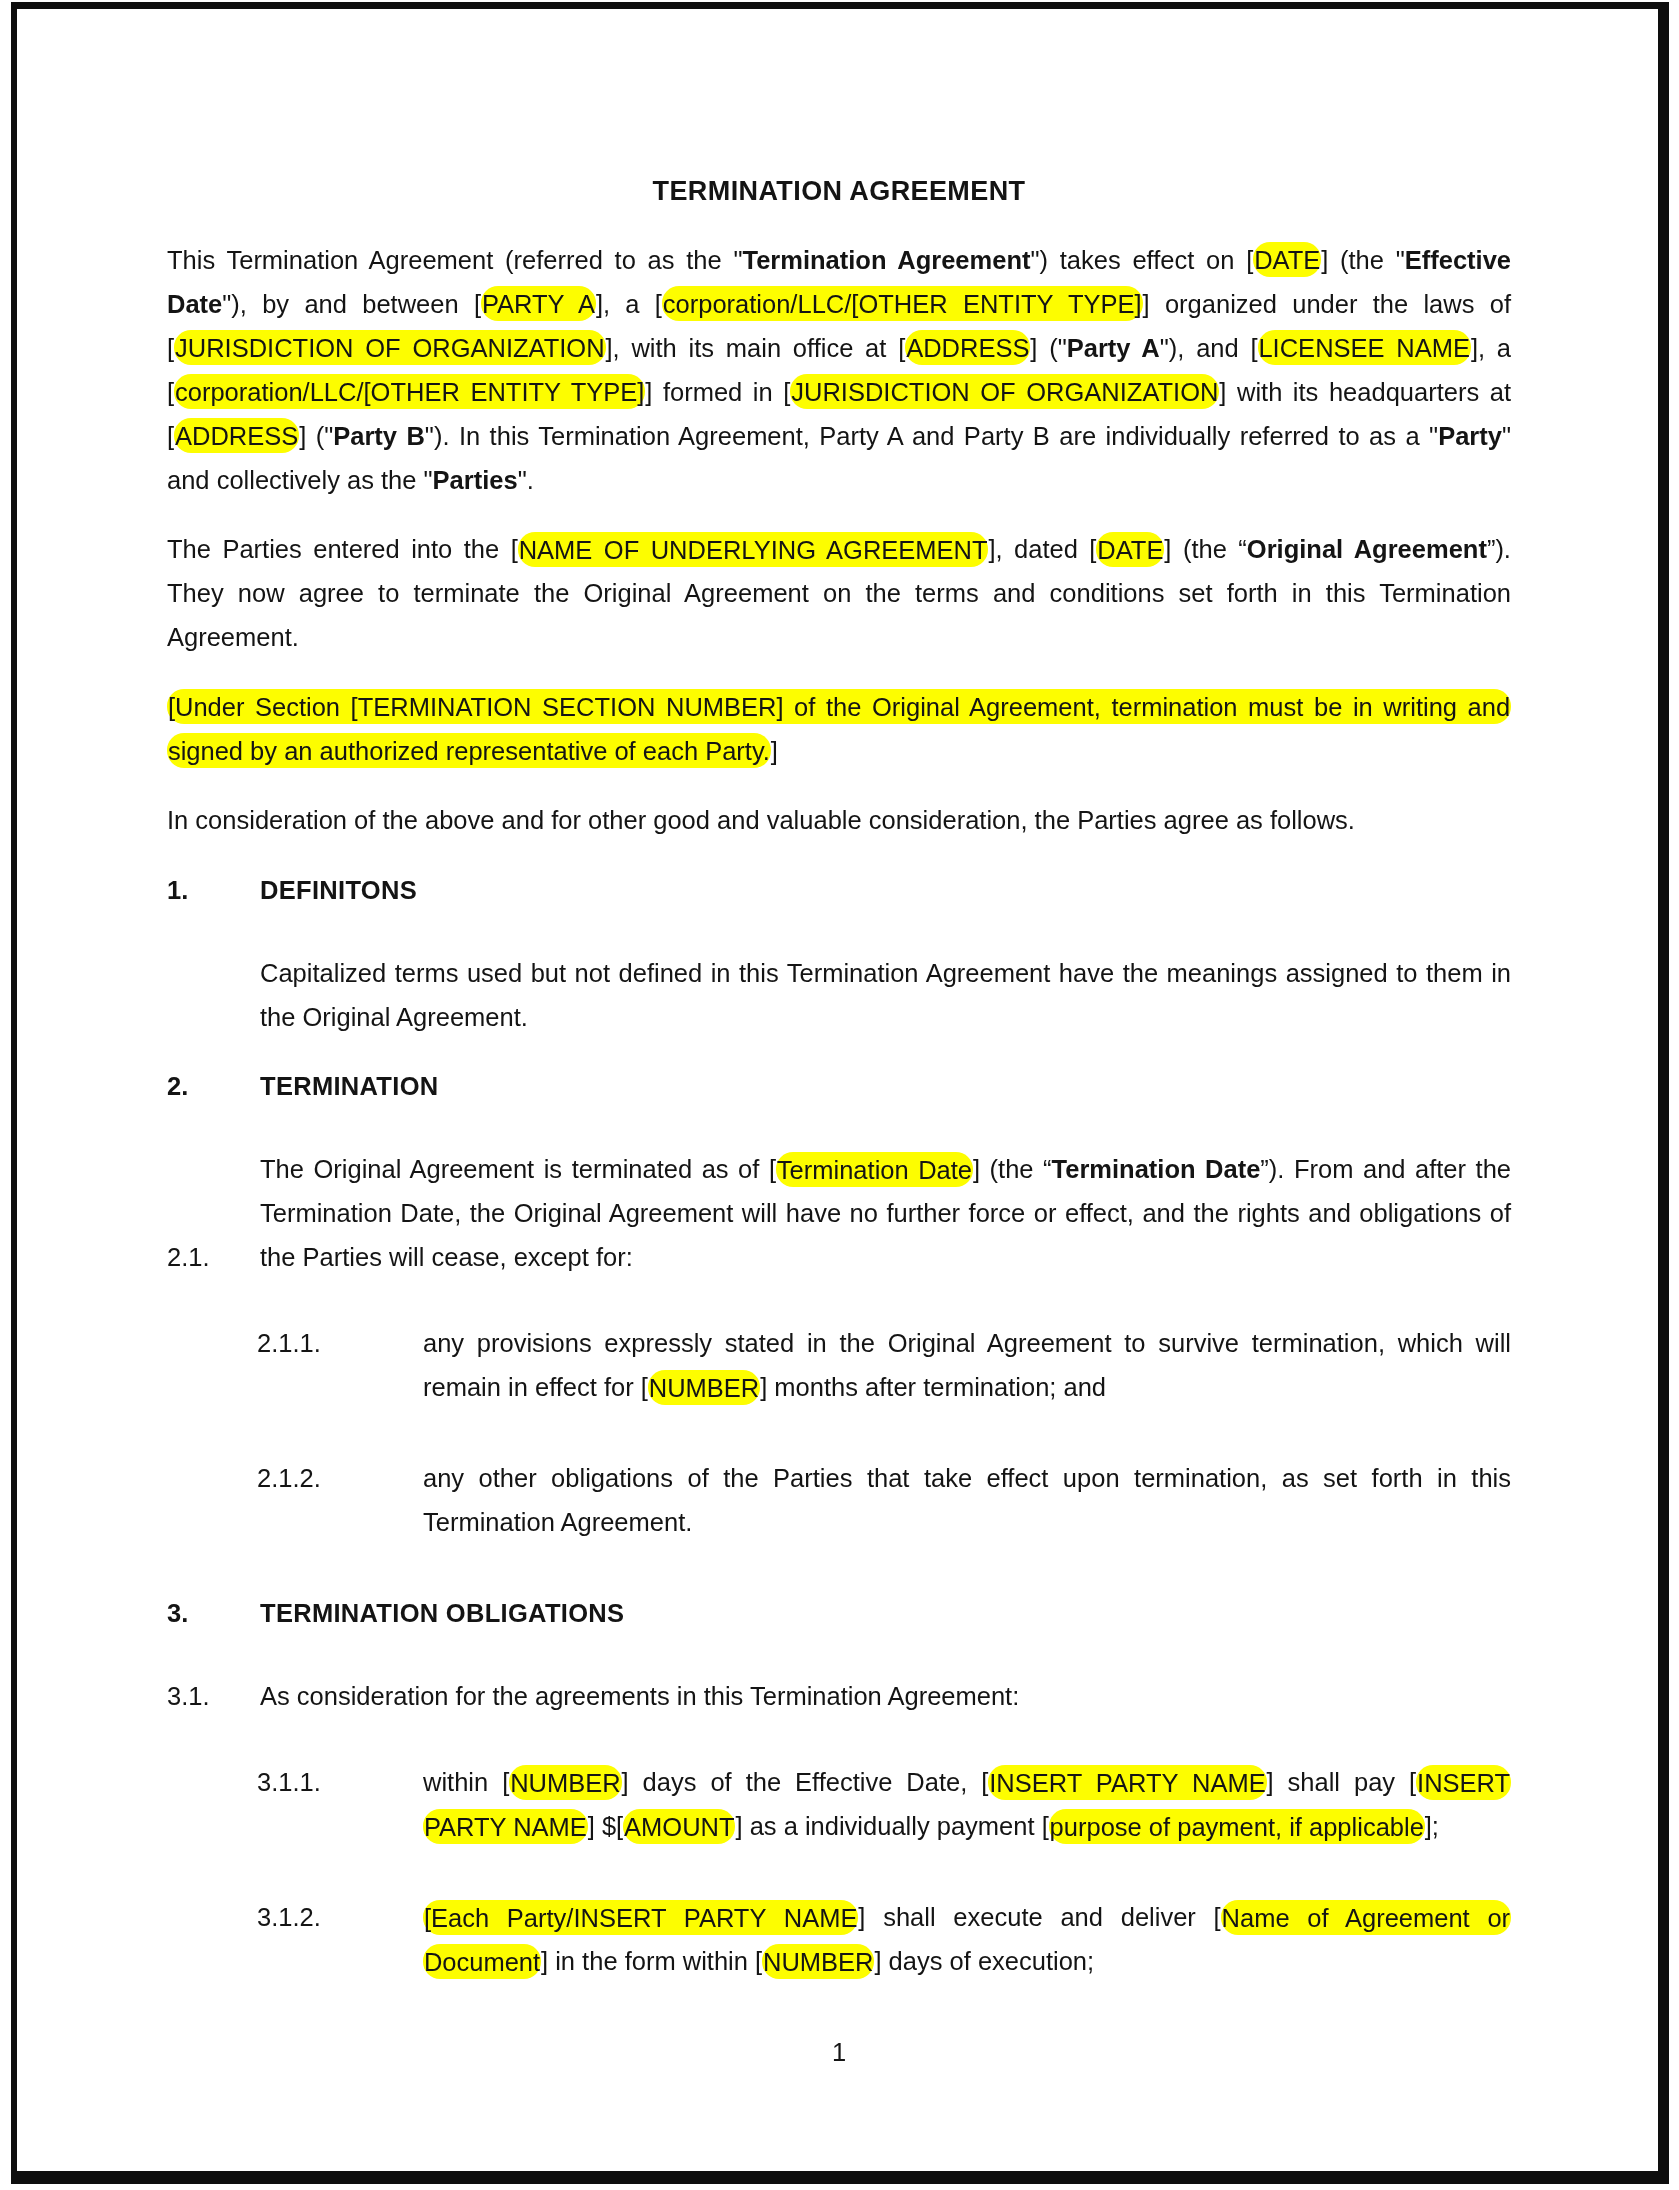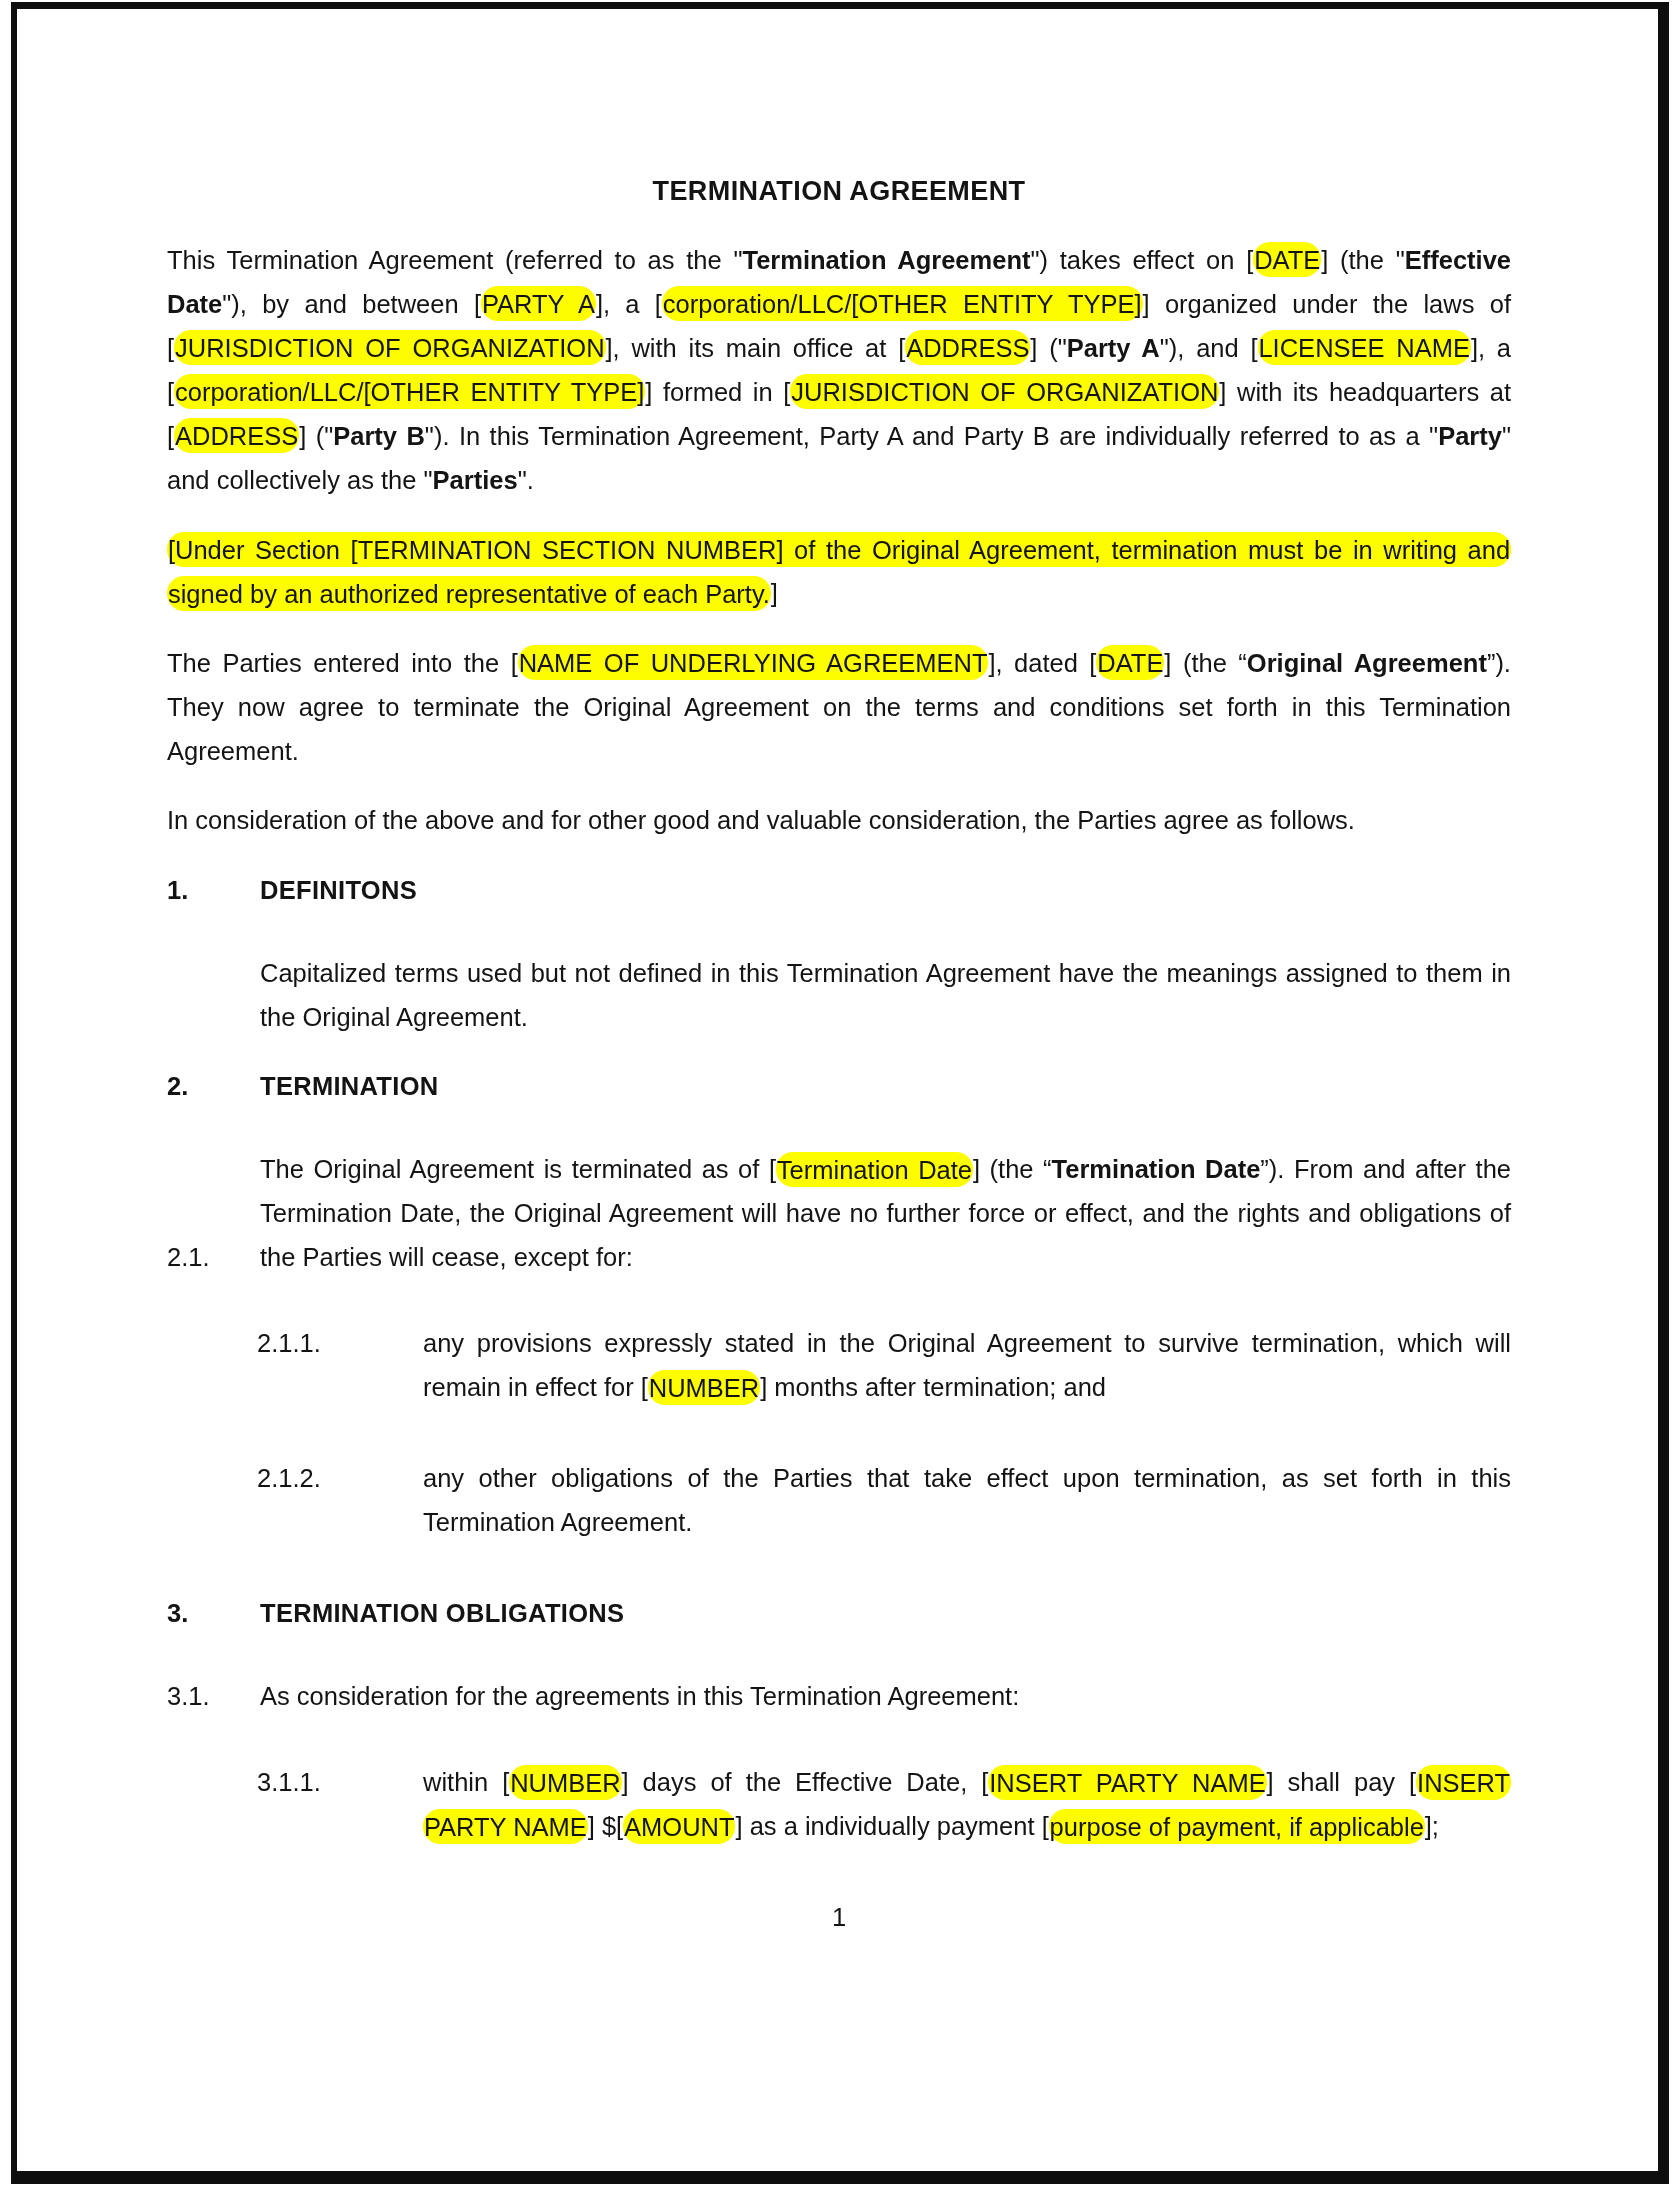--- a/index.html
+++ b/index.html
@@ -102,22 +102,22 @@
 </style>
 </head>
 <body>
 
 <div class="page">
   <div class="page-frame"></div>
   <div class="content">
     <h1 class="doc-title">TERMINATION AGREEMENT</h1>
     <div id="doc-blocks">
         <p class="b-para"><span>This Termination Agreement (referred to as the "</span><span class="bold">Termination Agreement</span><span>") takes effect on [</span><mark>DATE</mark><span>] (the "</span><span class="bold">Effective Date</span><span>"), by and between [</span><mark>PARTY A</mark><span>], a [</span><mark>corporation/LLC/[OTHER ENTITY TYPE]</mark><span>] organized under the laws of [</span><mark>JURISDICTION OF ORGANIZATION</mark><span>], with its main office at [</span><mark>ADDRESS</mark><span>] ("</span><span class="bold">Party A</span><span>"), and [</span><mark>LICENSEE NAME</mark><span>], a [</span><mark>corporation/LLC/[OTHER ENTITY TYPE]</mark><span>] formed in [</span><mark>JURISDICTION OF ORGANIZATION</mark><span>] with its headquarters at [</span><mark>ADDRESS</mark><span>] ("</span><span class="bold">Party B</span><span>"). In this Termination Agreement, Party A and Party B are individually referred to as a "</span><span class="bold">Party</span><span>" and collectively as the "</span><span class="bold">Parties</span><span>".</span></p>
+        <p class="b-para"><span>The Parties entered into the [</span><mark>NAME OF UNDERLYING AGREEMENT</mark><span>], dated [</span><mark>DATE</mark><span>] (the “</span><span class="bold">Original Agreement</span><span>”). They now agree to terminate the Original Agreement on the terms and conditions set forth in this Termination Agreement.</span></p>
         <p class="b-para"><mark>[Under Section [TERMINATION SECTION NUMBER] of the Original Agreement, termination must be in writing and signed by an authorized representative of each Party.</mark><span>]</span></p>
-        <p class="b-para"><span>The Parties entered into the [</span><mark>NAME OF UNDERLYING AGREEMENT</mark><span>], dated [</span><mark>DATE</mark><span>] (the “</span><span class="bold">Original Agreement</span><span>”). They now agree to terminate the Original Agreement on the terms and conditions set forth in this Termination Agreement.</span></p>
         <p class="b-para"><span>In consideration of the above and for other good and valuable consideration, the Parties agree as follows.</span></p>
         <div class="row b-heading">
           <span class="num">1.</span>
           <span class="htext">DEFINITONS</span>
         </div>
         <p class="b-para indent"><span>Capitalized terms used but not defined in this Termination Agreement have the meanings assigned to them in the Original Agreement.</span></p>
         <div class="row b-heading">
           <span class="num">2.</span>
           <span class="htext">TERMINATION</span>
         </div>
@@ -138,17 +138,21 @@
           <span class="htext">TERMINATION OBLIGATIONS</span>
         </div>
         <div class="row b-item">
           <span class="num">3.1.</span>
           <div class="text"><span>As consideration for the agreements in this Termination Agreement:</span></div>
         </div>
         <div class="row b-subitem">
           <span class="num">3.1.1.</span>
           <div class="text"><span>within [</span><mark>NUMBER</mark><span>] days of the Effective Date, [</span><mark>INSERT PARTY NAME</mark><span>] shall pay [</span><mark>INSERT PARTY NAME</mark><span>] $[</span><mark>AMOUNT</mark><span>] as a individually payment [</span><mark>purpose of payment, if applicable</mark><span>];</span></div>
         </div>
+        <div class="row b-subitem">
+          <span class="num">3.1.2.</span>
+          <div class="text"><mark>[Each Party/INSERT PARTY NAME</mark><span>] shall execute and deliver [</span><mark>Name of Agreement or Document</mark><span>] in the form within [</span><mark>NUMBER</mark><span>] days of execution;</span></div>
+        </div>
       </div>
     <div class="page-number">1</div>
   </div>
 </div>
 
 
 </body></html>

